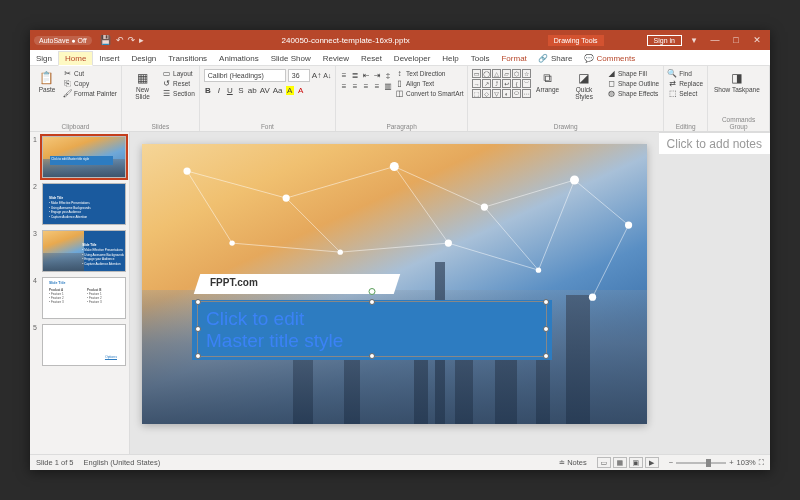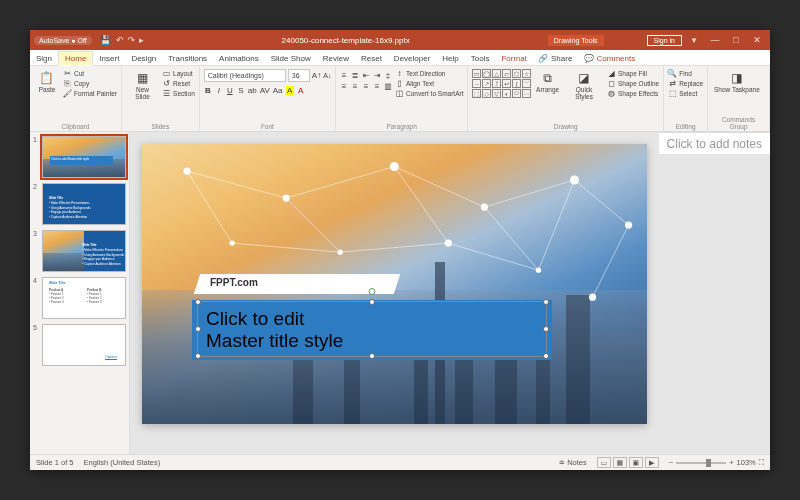--- a/index.html
+++ b/index.html
@@ -69,21 +69,21 @@
 .b5{left:78%;width:14px;height:35%}
 .b6{left:84%;width:24px;height:46%}
 .b7{left:40%;width:16px;height:32%}
 .b8{left:30%;width:20px;height:28%}
 .net{position:absolute;inset:0}
 .net line{stroke:rgba(255,255,255,.55);stroke-width:1}
 .net circle{fill:#fff}
 .whitebar{position:absolute;left:55px;top:130px;width:200px;height:20px;background:#fff;transform:skewX(-18deg)}
 .whitebar-txt{position:absolute;left:68px;top:133px;font-size:10px;font-weight:bold;color:#333}
 .bluebar{position:absolute;left:50px;top:156px;width:360px;height:60px;background:#2d7cc1}
-.title-box{position:absolute;left:58px;top:160px;width:344px;height:52px;color:#000000;font-size:19px;line-height:1.15;padding:4px 6px}
+.title-box{position:absolute;left:58px;top:160px;width:344px;height:52px;color:#3b82f6;font-size:19px;line-height:1.15;padding:4px 6px}
 .sel-border{position:absolute;border:1px solid #888}
 .handle{position:absolute;width:6px;height:6px;background:#fff;border:1px solid #666;border-radius:50%}
 .rot-handle{position:absolute;width:7px;height:7px;background:#fff;border:1px solid #5a9e5a;border-radius:50%;left:50%;top:-14px;transform:translateX(-50%)}
 .notes{height:22px;background:#fff;border-top:1px solid #dcdcdc;font-size:12px;color:#999;padding:4px 8px}
 .statusbar{height:16px;background:#f3f2f1;border-top:1px solid #dcdcdc;display:flex;align-items:center;font-size:7.5px;color:#555;padding:0 6px;gap:10px}
 .statusbar .spacer{flex:1}
 .viewbtns{display:flex;gap:2px}
 .viewbtns span{width:14px;height:11px;border:1px solid #bbb;display:inline-flex;align-items:center;justify-content:center;font-size:7px}
 .zoom{display:flex;align-items:center;gap:3px}
 .zoom-track{width:50px;height:2px;background:#bbb;position:relative}

